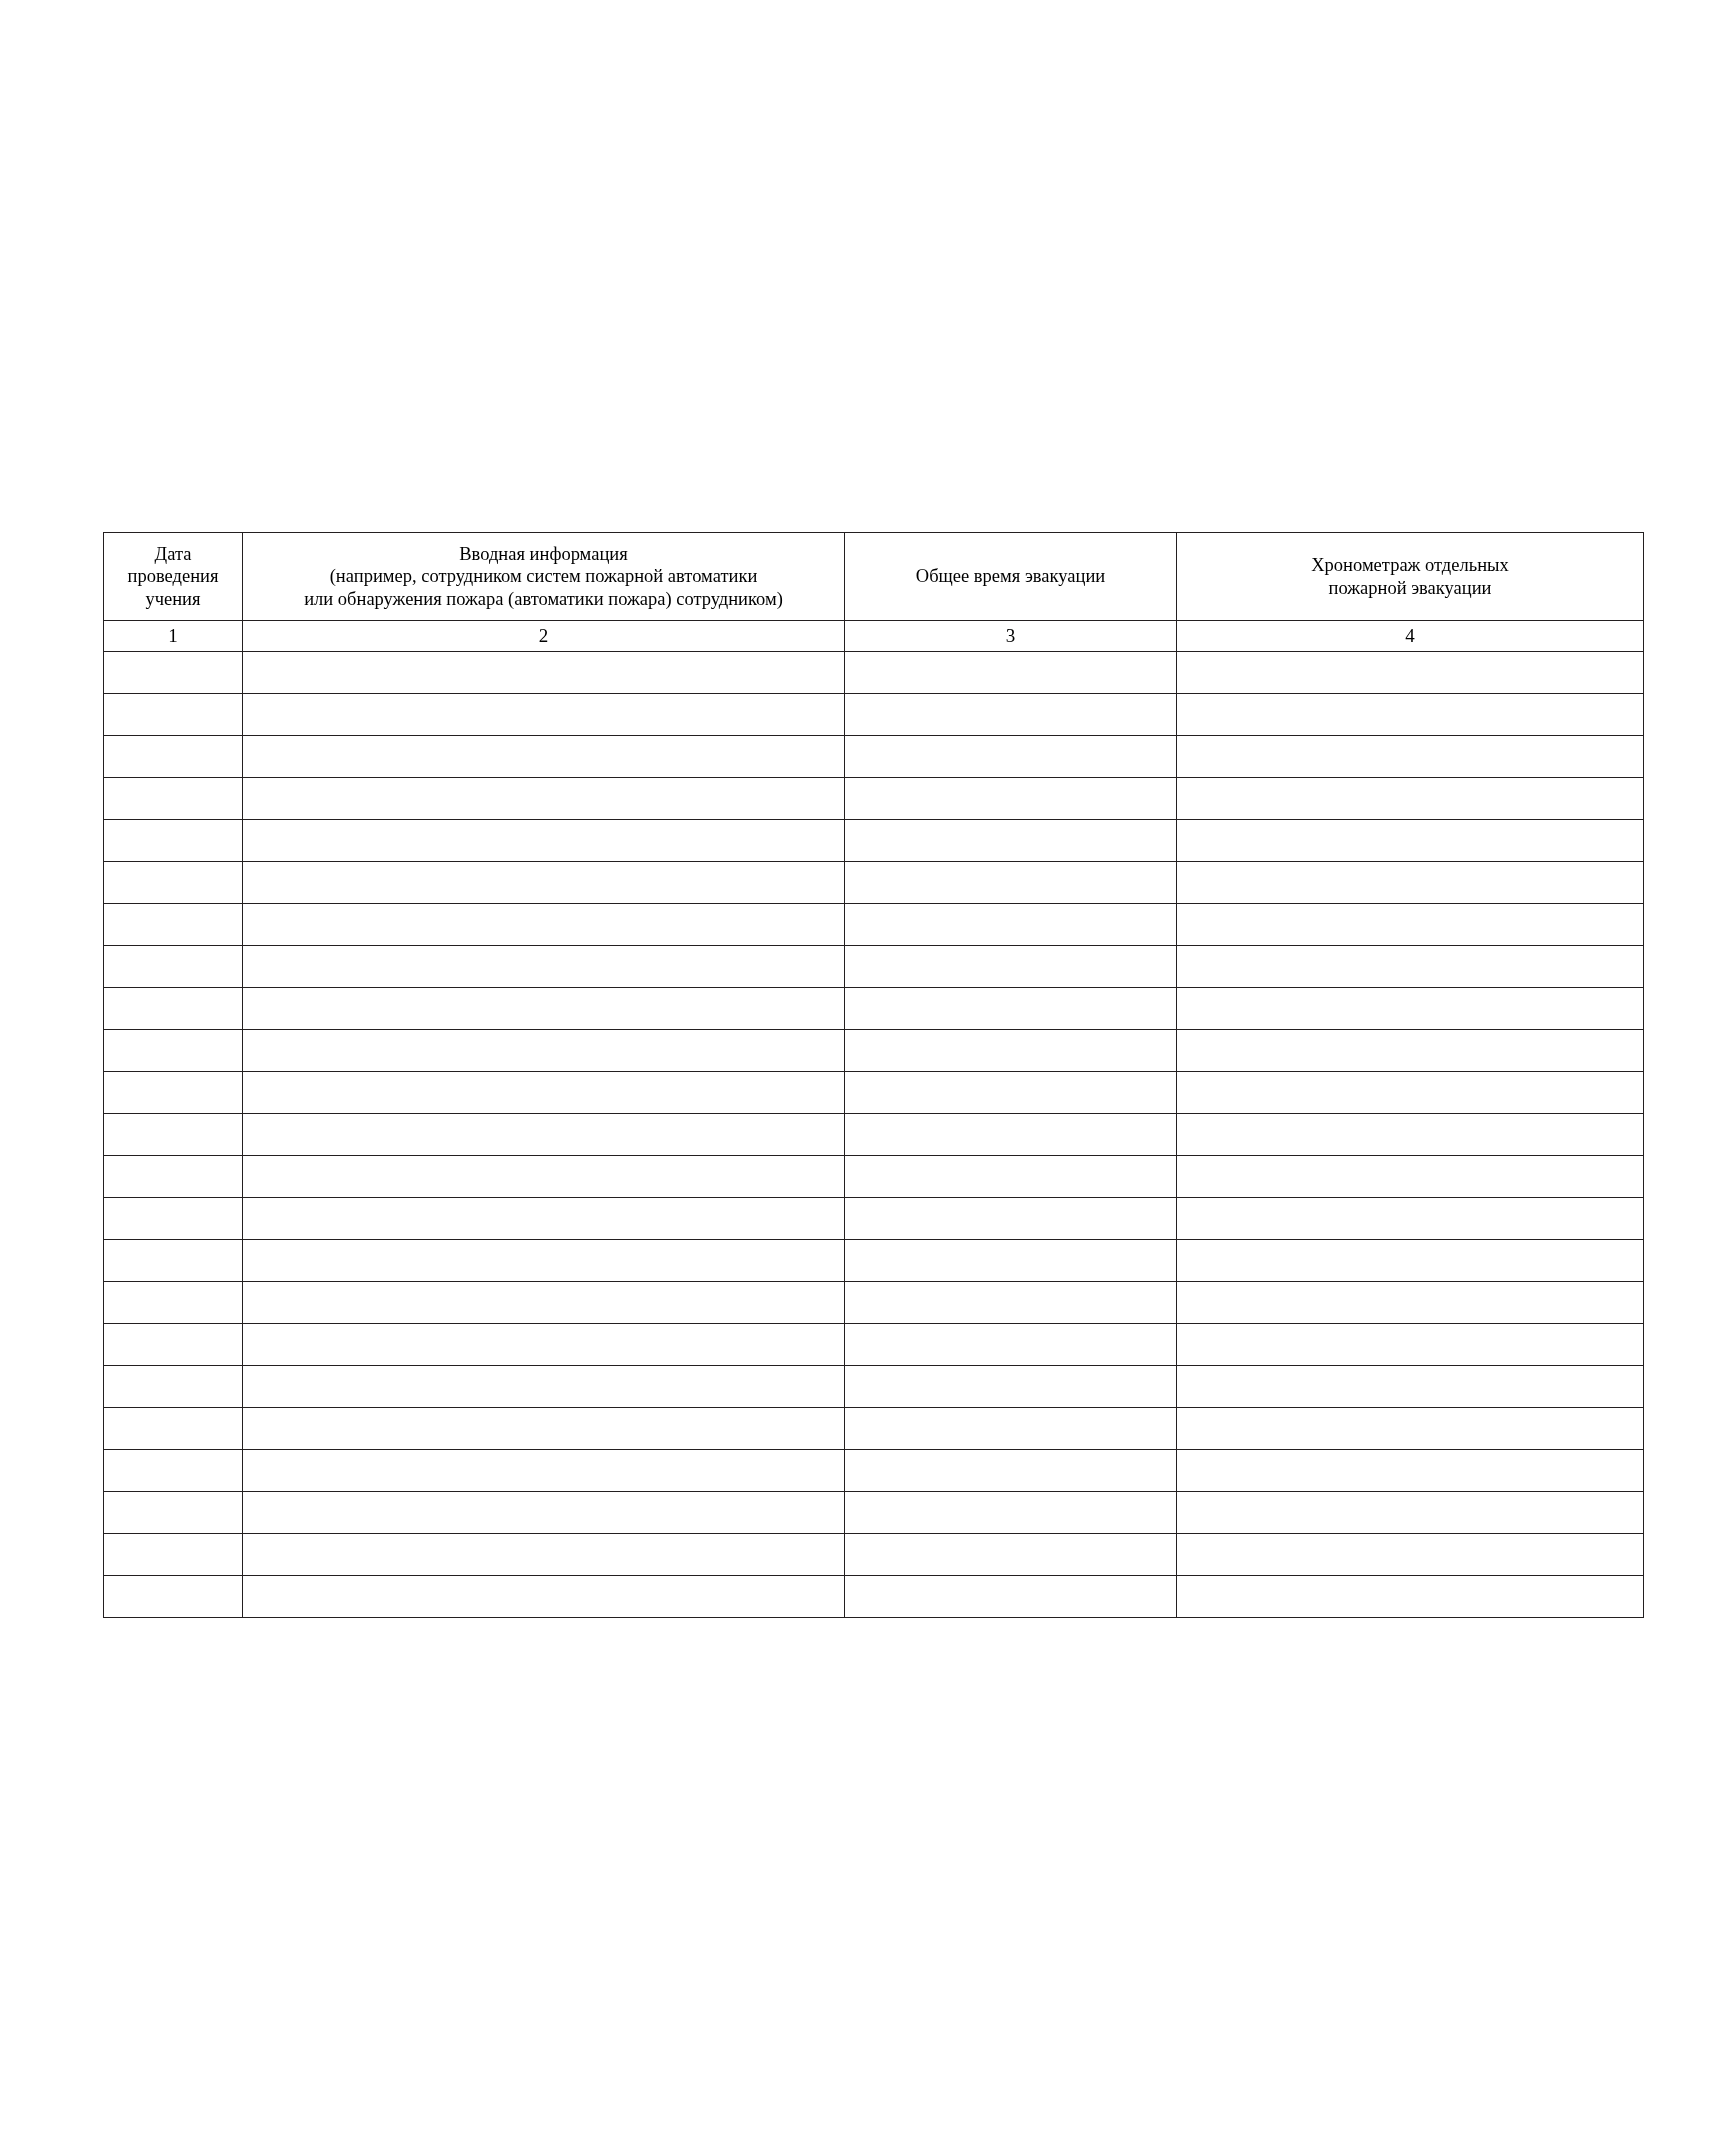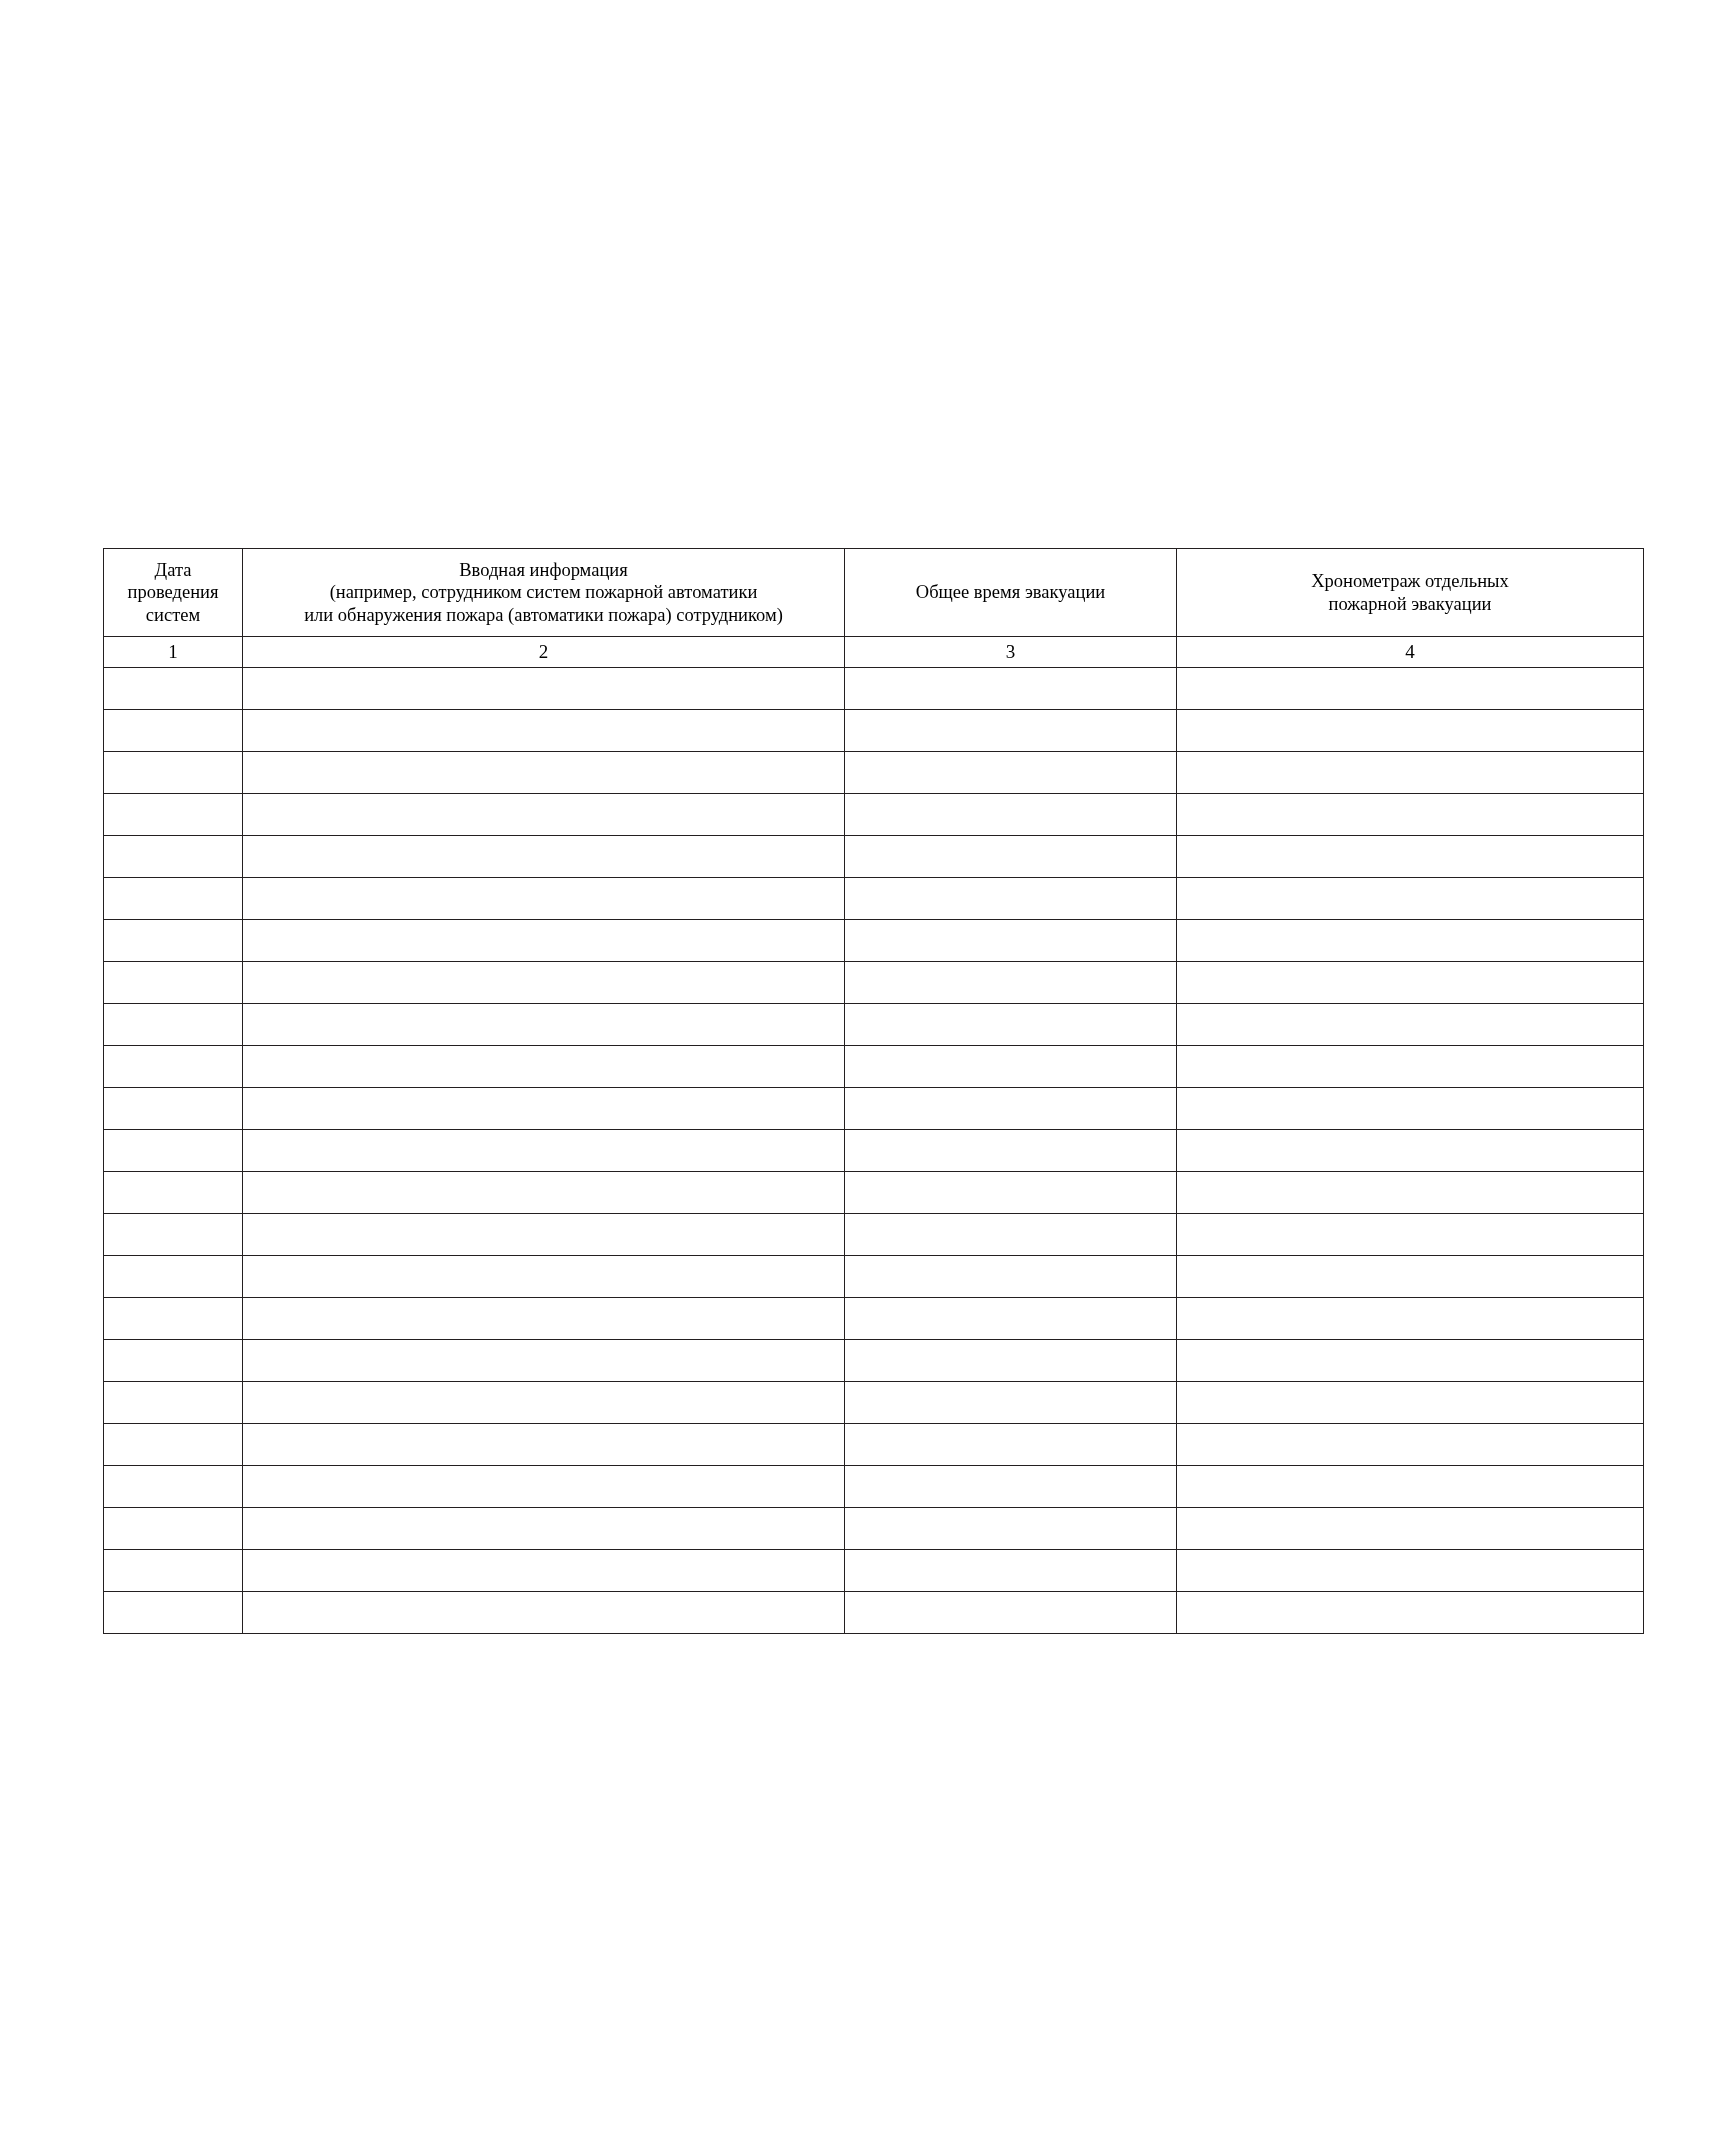--- a/index.html
+++ b/index.html
@@ -17,21 +17,21 @@
   .page {
     position: absolute;
     left: 0; top: 0;
     width: 1733px;
     height: 2140px;
     background: #ffffff;
   }
   .table-wrap {
     position: absolute;
     left: 91px;
-    top: 548px;
+    top: 532px;
     width: 1540px;
     padding-left: 12px;
   }
   table.journal {
     border-collapse: collapse;
     width: 1540px;
     table-layout: fixed;
   }
   table.journal col.c1 { width: 139px; }
   table.journal col.c2 { width: 602px; }
@@ -79,21 +79,21 @@
         <col class="c1">
           <col class="c2">
           <col class="c3">
           <col class="c4">
       </colgroup>
       <thead>
         <tr>
           <th class="head-cell">
             <span class="line">Дата</span>
             <span class="line">проведения</span>
-            <span class="line">систем</span>
+            <span class="line">учения</span>
           </th>
           <th class="head-cell">
             <span class="line">Вводная информация</span>
             <span class="line">(например, сотрудником систем пожарной автоматики</span>
             <span class="line">или обнаружения пожара (автоматики пожара) сотрудником)</span>
           </th>
           <th class="head-cell">
             <span class="line">Общее время эвакуации</span>
           </th>
           <th class="head-cell">

